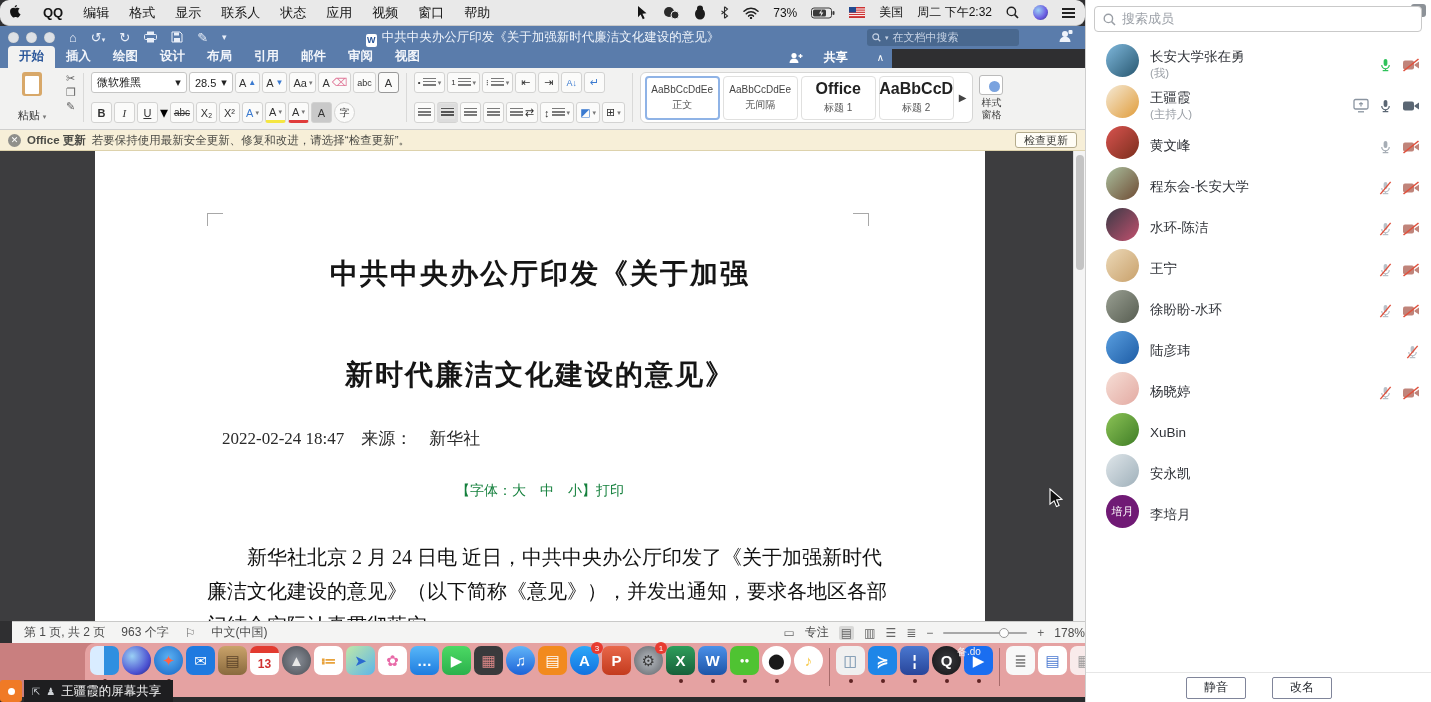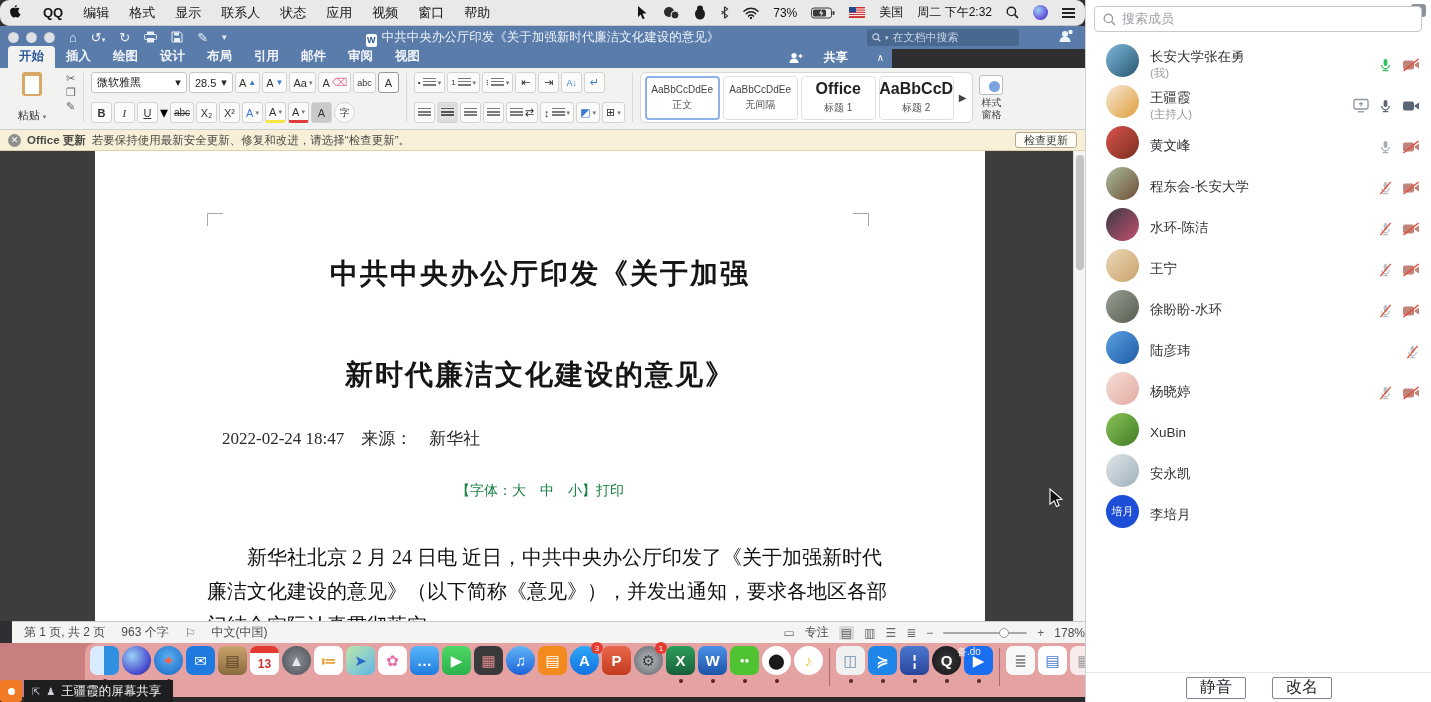--- a/index.html
+++ b/index.html
@@ -130,21 +130,21 @@
   #mlist{position:absolute;left:0;top:44px;width:346px;height:626px;overflow:hidden;}
   .mrow{height:41px;display:flex;padding:0 12px 0 20px;gap:11px;}
   .mav{width:33px;height:33px;border-radius:50%;flex:none;display:flex;align-items:center;justify-content:center;
     color:#fff;font-size:11px;}
   .mnames{display:flex;flex-direction:column;justify-content:center;line-height:1.25;min-width:0;}
   .mname{font-size:13.5px;color:#2f3238;white-space:nowrap;}
   .msub{font-size:11.5px;color:#9a9fa6;}
   .micons{margin-left:auto;display:flex;align-items:center;gap:9px;}
   #pfooter{position:absolute;left:0;top:672px;width:346px;height:30px;border-top:1px solid #e6e6e6;
     display:flex;align-items:center;justify-content:center;gap:26px;}
-  .pbtn{width:60px;height:22px;border:1px solid #80859a;border-radius:2px;background:#fff;font-size:16px;color:#25282e;
+  .pbtn{width:60px;height:22px;border:1px solid #80859a;border-radius:2px;background:#fff;font-size:12px;color:#25282e;
     display:flex;align-items:center;justify-content:center;}
 </style>
 </head>
 <body>
 
 <div id="screen">
 
   <div id="menubar">
     <div id="menu-left">
       <span class="sicon">
@@ -728,21 +728,21 @@
         <div class="micons"></div>
       </div>
       <div class="mrow">
         <div class="mav" style="background:linear-gradient(135deg,#dfe6ea,#9fb0ba)"></div>
         <div class="mnames">
           <span class="mname">安永凯</span>
         </div>
         <div class="micons"></div>
       </div>
       <div class="mrow">
-        <div class="mav" style="background:#1d4ed8">培月</div>
+        <div class="mav" style="background:#701a75">培月</div>
         <div class="mnames">
           <span class="mname">李培月</span>
         </div>
         <div class="micons"></div>
       </div>
     </div>
   <div id="pfooter">
     <div class="pbtn">静音</div>
     <div class="pbtn">改名</div>
   </div>

